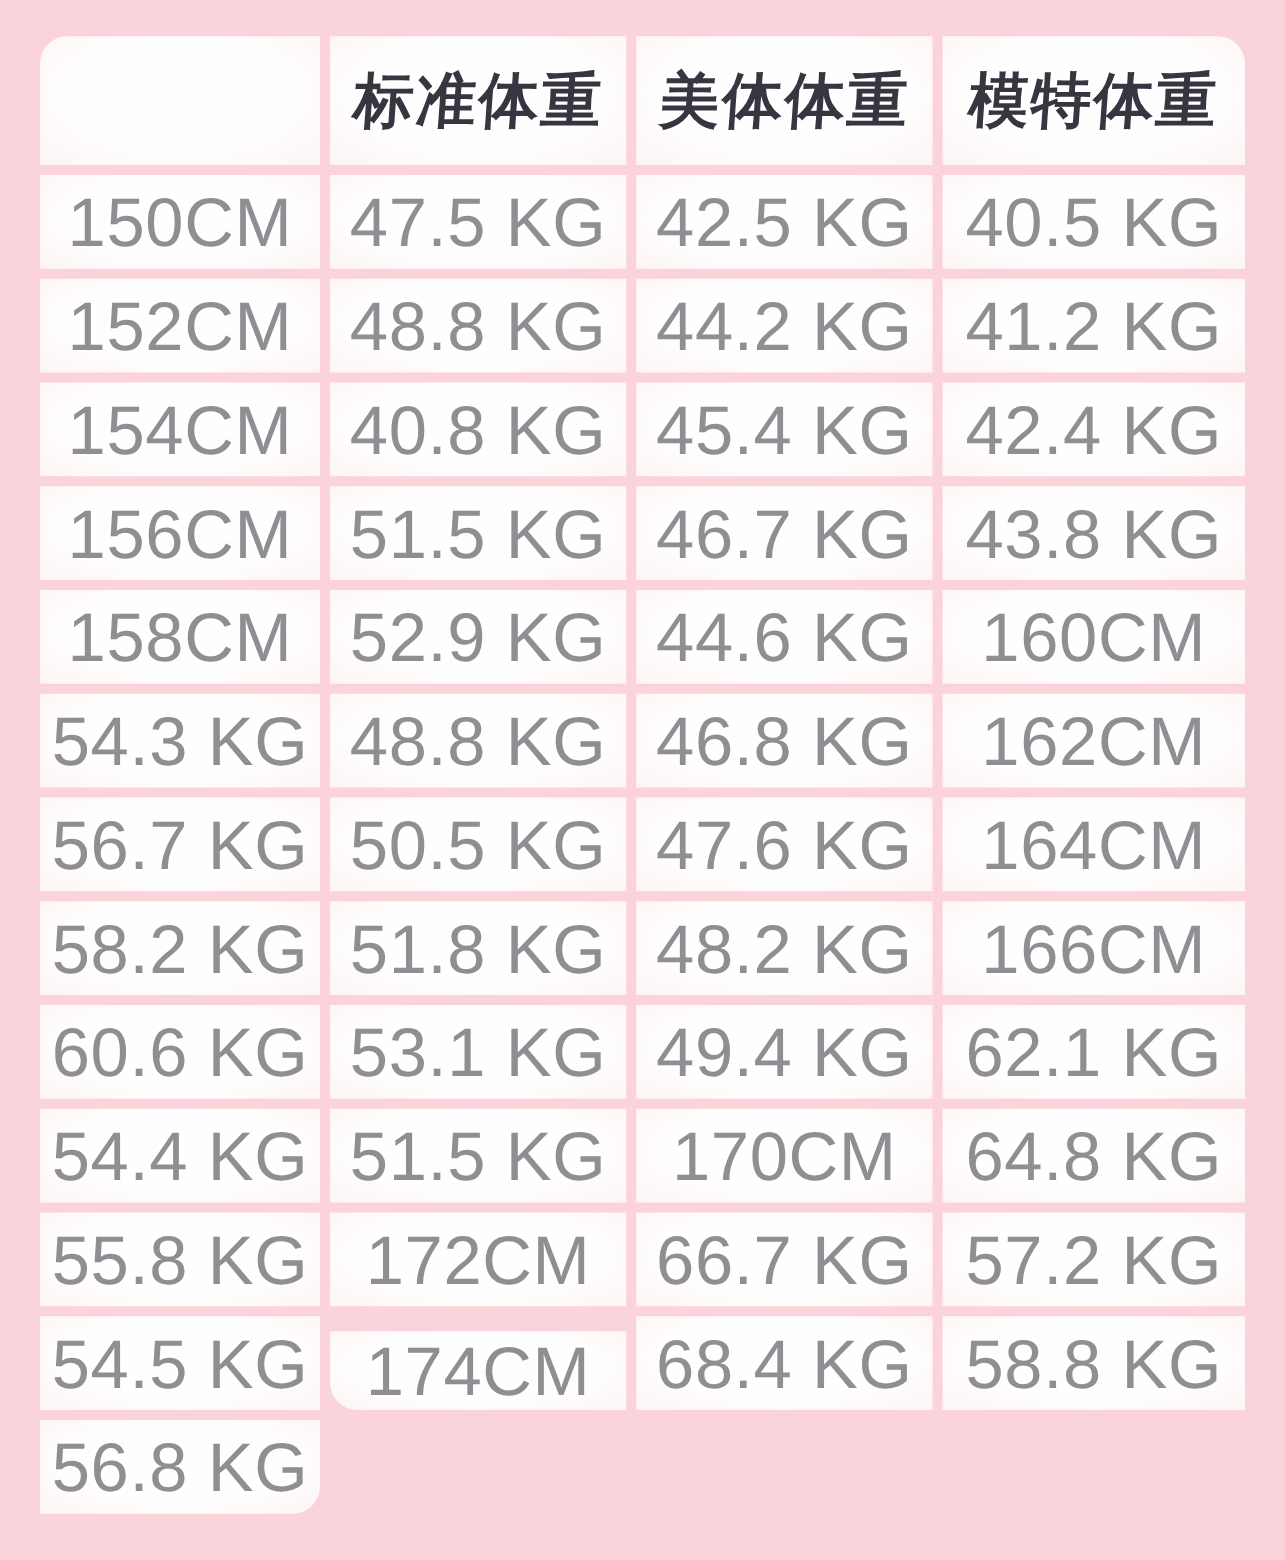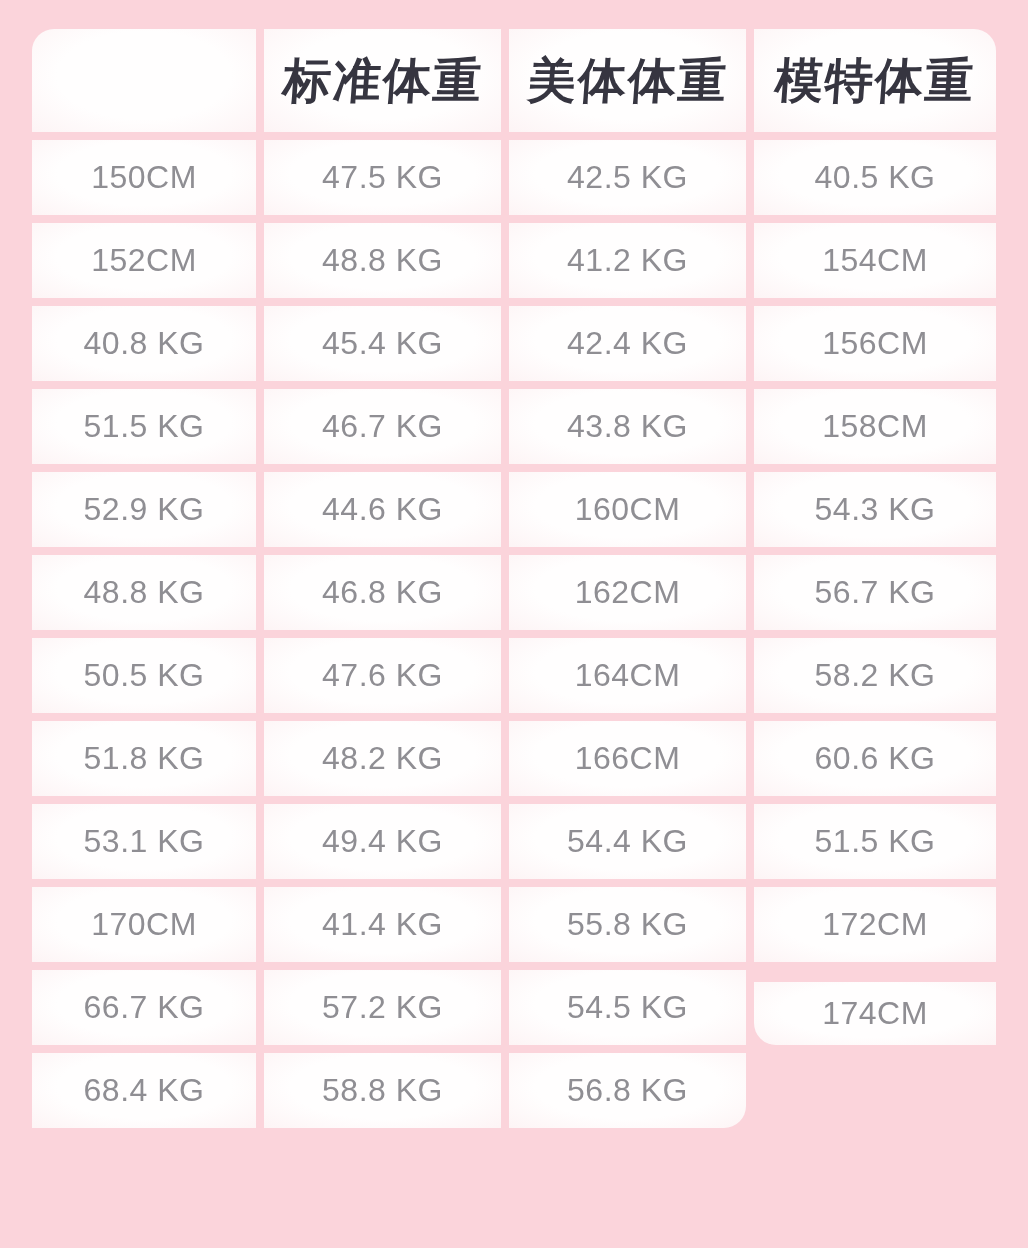--- a/index.html
+++ b/index.html
@@ -23,21 +23,21 @@
     grid-template-columns: 224px 237px 237px 242px;
     grid-template-rows: 103px repeat(13, 75px);
     gap: 8px;
   }
   .cell {
     background: radial-gradient(ellipse at 50% 45%, #fffefe 55%, #fdf4f5 100%);
     display: flex;
     align-items: center;
     justify-content: center;
     color: #8f8e93;
-    font-size: 32px;
+    font-size: 55px;
     letter-spacing: 0.5px;
   }
   .cell.header {
     color: #363540;
     font-size: 48px;
   }
   .cell.header span {
     display: inline-block;
     font-weight: bold;
     transform: skewX(-4deg);
@@ -77,20 +77,23 @@
     <div class="cell">
       <span>40.5 KG</span>
     </div>
     <div class="cell">
       <span>152CM</span>
     </div>
     <div class="cell">
       <span>48.8 KG</span>
     </div>
     <div class="cell">
+      <span>44.2 KG</span>
+    </div>
+    <div class="cell">
       <span>41.2 KG</span>
     </div>
     <div class="cell">
       <span>154CM</span>
     </div>
     <div class="cell">
       <span>40.8 KG</span>
     </div>
     <div class="cell">
       <span>45.4 KG</span>
@@ -161,30 +164,33 @@
     <div class="cell">
       <span>60.6 KG</span>
     </div>
     <div class="cell">
       <span>53.1 KG</span>
     </div>
     <div class="cell">
       <span>49.4 KG</span>
     </div>
     <div class="cell">
+      <span>62.1 KG</span>
+    </div>
+    <div class="cell">
       <span>54.4 KG</span>
     </div>
     <div class="cell">
       <span>51.5 KG</span>
     </div>
     <div class="cell">
       <span>170CM</span>
     </div>
     <div class="cell">
-      <span>41.4 KG</span>
+      <span>64.8 KG</span>
     </div>
     <div class="cell">
       <span>55.8 KG</span>
     </div>
     <div class="cell">
       <span>172CM</span>
     </div>
     <div class="cell">
       <span>66.7 KG</span>
     </div>

